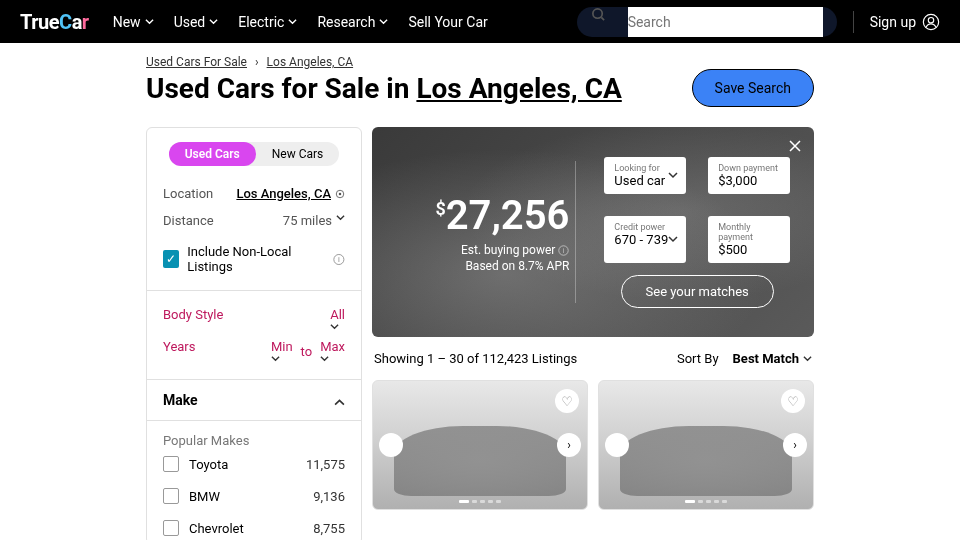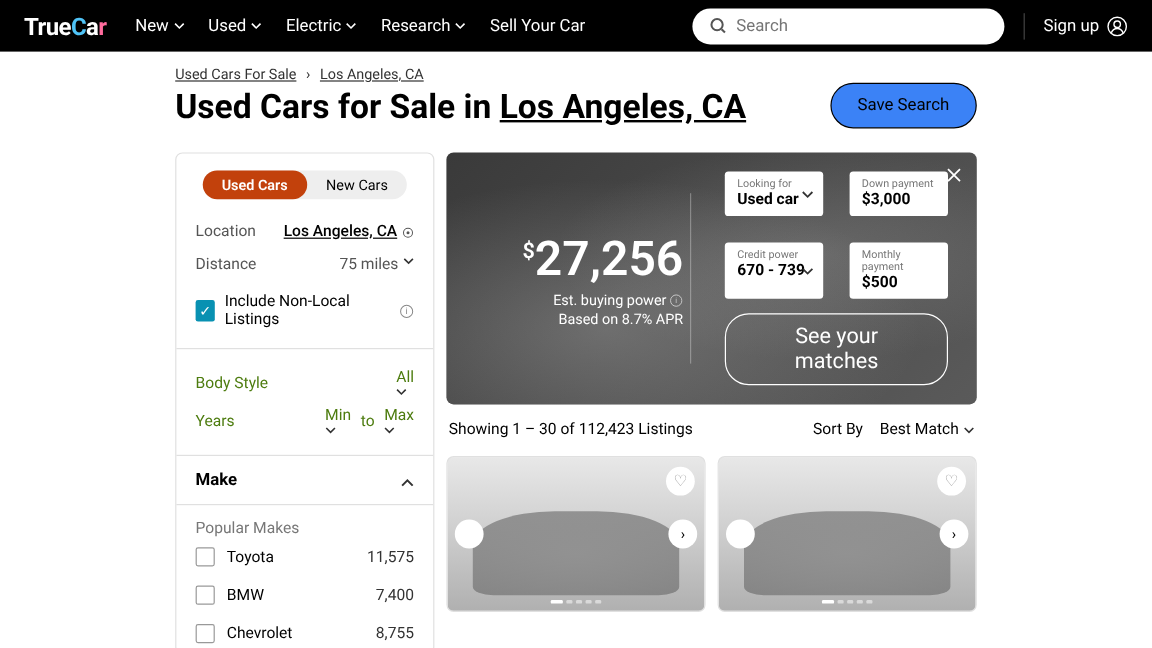--- a/index.html
+++ b/index.html
@@ -3,67 +3,67 @@
 <meta charset="utf-8">
 <style>
 *{margin:0;padding:0;box-sizing:border-box;font-family:-apple-system,BlinkMacSystemFont,"Segoe UI",Roboto,sans-serif}
 body{background:#fff;width:960px;height:540px;overflow:hidden}
 .topbar{background:#000;height:43px;display:flex;align-items:center;padding:0 20px;color:#fff}
 .logo{font-size:20px;font-weight:700;letter-spacing:-0.5px}
 .logo .t1{color:#fff}.logo .t2{color:#4fc3f7}.logo .t3{color:#ff6b9d}
 .nav{display:flex;gap:20px;margin-left:24px;font-size:14px}
 .nav-item{display:flex;align-items:center;gap:4px;cursor:pointer}
 .search-wrap{margin-left:auto;display:flex;align-items:center;gap:16px}
-.search{background:#ffffff;border-radius:20px;height:30px;width:260px;display:flex;align-items:center;padding:0 14px;gap:8px}
+.search{background:#0f172a;border-radius:20px;height:30px;width:260px;display:flex;padding:0 14px;gap:22px}
 .search input{border:none;outline:none;font-size:14px;flex:1;color:#333}
 .divider{width:1px;height:22px;background:#444}
 .signup{display:flex;align-items:center;gap:6px;font-size:14px;cursor:pointer}
 .content{padding:12px 146px 0}
 .crumbs{font-size:12px;color:#333;display:flex;gap:8px;align-items:center}
 .crumbs a{color:#333;text-decoration:underline}
 .crumbs .loc{text-decoration:underline}
 .title-row{display:flex;align-items:center;justify-content:space-between;margin-top:0}
 .title{font-size:28px;font-weight:700}
 .title .loc{text-decoration:underline}
 .save-btn{border:1px solid #000;border-radius:22px;padding:10px 22px;font-size:14px;background:#3b82f6;cursor:pointer}
 .main{display:flex;gap:10px;margin-top:20px}
 .side{width:216px;border:1px solid #e0e0e0;border-radius:6px;background:#fff}
 .tabs{display:flex;justify-content:center;padding:14px}
 .tab-wrap{background:#eee;border-radius:14px;display:flex}
 .tab{padding:5px 16px;font-size:12px;border-radius:14px;cursor:pointer}
-.tab.active{background:#c2410c;color:#fff;font-weight:600}
+.tab.active{background:#d946ef;color:#fff;font-weight:600}
 .filter-row{display:flex;justify-content:space-between;align-items:center;padding:6px 16px;font-size:13px;color:#555}
 .filter-row .val{color:#000;font-weight:500;text-decoration:underline;display:flex;align-items:center;gap:4px}
 .filter-row .val2{display:flex;gap:4px}
 .nonlocal{display:flex;align-items:center;gap:8px;padding:10px 16px 16px;font-size:13px;border-bottom:1px solid #e0e0e0}
 .chk{width:18px;height:18px;background:#0891b2;display:flex;align-items:center;justify-content:center;color:#fff;font-size:12px;border-radius:2px}
 .section{padding:12px 16px;border-bottom:1px solid #e0e0e0}
-.srow{display:flex;justify-content:space-between;align-items:center;font-size:13px;color:#4d7c0f;padding:4px 0}
+.srow{display:flex;justify-content:space-between;font-size:13px;color:#be185d;padding:4px 0}
 .make-head{padding:12px 16px;display:flex;justify-content:space-between;align-items:flex-end;font-size:14px;font-weight:700;border-bottom:1px solid #e0e0e0}
 .pop{padding:12px 16px 0;font-size:13px;color:#777}
 .make-item{display:flex;align-items:center;padding:8px 16px;font-size:13px}
 .make-item .box{width:16px;height:16px;border:1.5px solid #999;border-radius:2px;margin-right:10px}
 .make-item .cnt{margin-left:auto;color:#333}
 .rpane{flex:1}
 .hero{background:linear-gradient(135deg,#3a3a3a,#5a5a5a);border-radius:6px;height:210px;position:relative;padding:24px;display:flex;overflow:hidden}
 .hero::before{content:"";position:absolute;inset:0;background:radial-gradient(ellipse at 30% 70%,rgba(200,200,200,0.3),transparent 60%),radial-gradient(ellipse at 70% 40%,rgba(180,180,180,0.25),transparent 50%)}
 .close-x{position:absolute;top:12px;right:12px;color:#fff;cursor:pointer;z-index:2}
 .hleft{display:flex;flex-direction:column;justify-content:center;color:#fff;width:44%;text-align:right;z-index:1}
 .price{font-size:40px;font-weight:600}
 .price .d{font-size:18px;vertical-align:super}
 .est{font-size:12px;margin-top:4px}
 .apr{font-size:12px;margin-top:2px}
 .hmid{width:1px;background:rgba(255,255,255,0.3);margin:10px 6px;z-index:1}
 .hright{flex:1;display:flex;flex-direction:column;gap:8px;padding-left:22px;justify-content:center;z-index:1}
 .grid2{display:grid;grid-template-columns:1fr 1fr;gap:22px}
 .field{background:#fff;border-radius:3px;padding:6px 10px;position:relative}
 .field .lbl{font-size:9px;color:#777}
-.field .fval{font-size:13px;font-weight:700}
+.field .fval{font-size:13px;font-weight:400}
 .field .car{position:absolute;right:8px;top:50%;transform:translateY(-50%)}
-.matches{align-self:center;border:1px solid #fff;color:#fff;background:transparent;border-radius:20px;padding:8px 24px;font-size:18px;cursor:pointer;margin-top:4px}
+.matches{align-self:center;border:1px solid #fff;color:#fff;background:transparent;border-radius:20px;padding:8px 24px;font-size:13px;cursor:pointer;margin-top:4px}
 .list-head{display:flex;justify-content:space-between;align-items:center;padding:14px 2px;font-size:13px}
 .sort{display:flex;gap:14px;align-items:center}
 .cards{display:flex;gap:10px}
 .card{flex:1;border:1px solid #e0e0e0;border-radius:6px;overflow:hidden;position:relative;height:130px;background:linear-gradient(180deg,#e8e8e8 0%,#d0d0d0 45%,#b0b0b0 100%)}
 .card::after{content:"";position:absolute;left:10%;right:10%;top:35%;bottom:10%;background:radial-gradient(ellipse at center,rgba(140,140,140,0.9),rgba(100,100,100,0.6));border-radius:40% 40% 10% 10%}
 .heart{position:absolute;top:8px;right:8px;width:24px;height:24px;background:#fff;border-radius:50%;display:flex;align-items:center;justify-content:center;z-index:2;color:#999;font-size:13px}
 .nav-dot{position:absolute;width:24px;height:24px;background:#fff;border-radius:50%;top:50%;transform:translateY(-50%);display:flex;align-items:center;justify-content:center;z-index:2;font-size:12px}
 .nav-dot.l{left:6px}.nav-dot.r{right:6px}
 .dots{position:absolute;bottom:6px;left:50%;transform:translateX(-50%);display:flex;gap:3px;z-index:2}
 .dots span{width:5px;height:3px;background:rgba(255,255,255,0.5);border-radius:1px}
@@ -198,21 +198,21 @@
         </div>
       <div class="pop">Popular Makes</div>
       <div class="make-item">
           <div class="box"></div>
           <span>Toyota</span>
           <span class="cnt">11,575</span>
         </div>
       <div class="make-item">
           <div class="box"></div>
           <span>BMW</span>
-          <span class="cnt">7,400</span>
+          <span class="cnt">9,136</span>
         </div>
       <div class="make-item">
           <div class="box"></div>
           <span>Chevrolet</span>
           <span class="cnt">8,755</span>
         </div>
     </div>
 
     <div class="rpane">
       <div class="hero">
@@ -256,21 +256,21 @@
               </div>
           </div>
           <button class="matches">See your matches</button>
         </div>
       </div>
 
       <div class="list-head">
         <div>Showing 1 – 30 of 112,423 Listings</div>
         <div class="sort">
             <span>Sort By</span>
-            <span style="display:flex;align-items:center;gap:4px;font-weight:400">
+            <span style="display:flex;align-items:center;gap:4px;font-weight:700">
               <span>Best Match</span>
               <svg width="9" height="9" viewBox="0 0 10 10">
                 <path d="M1 3l4 4 4-4" stroke="#333" fill="none" stroke-width="1.5"></path>
               </svg>
             </span>
           </div>
       </div>
 
       <div class="cards">
         <div class="card">

